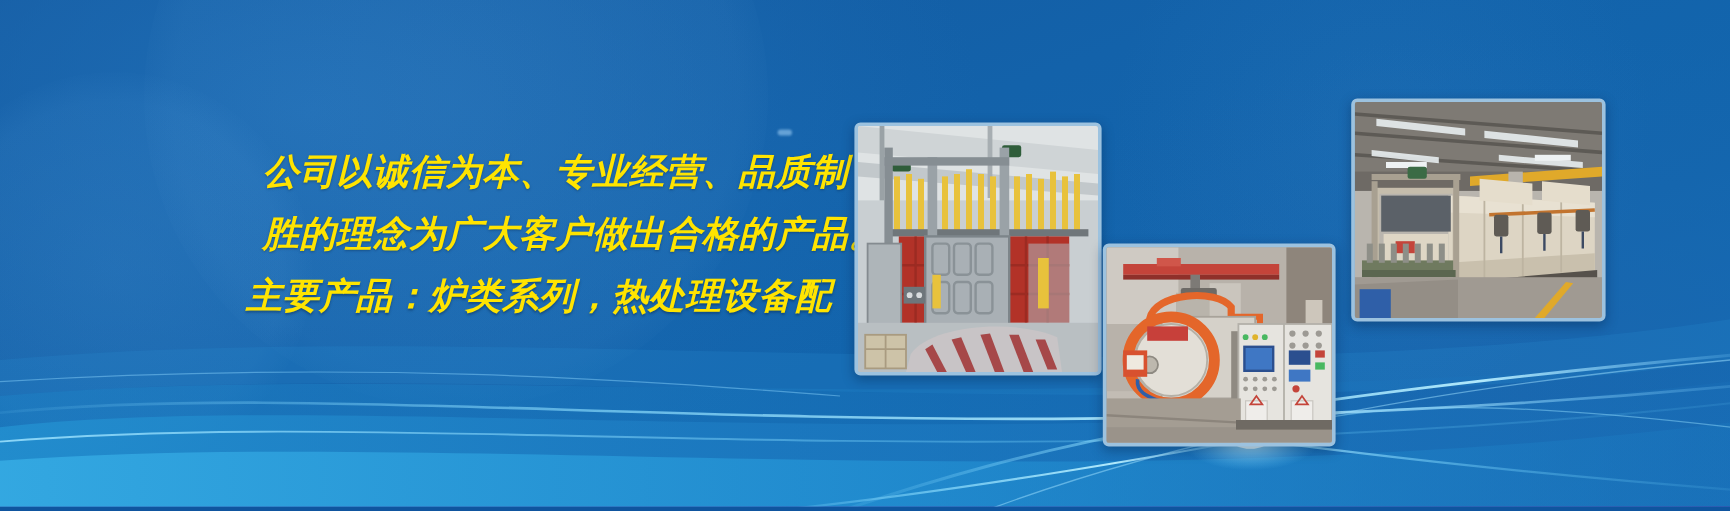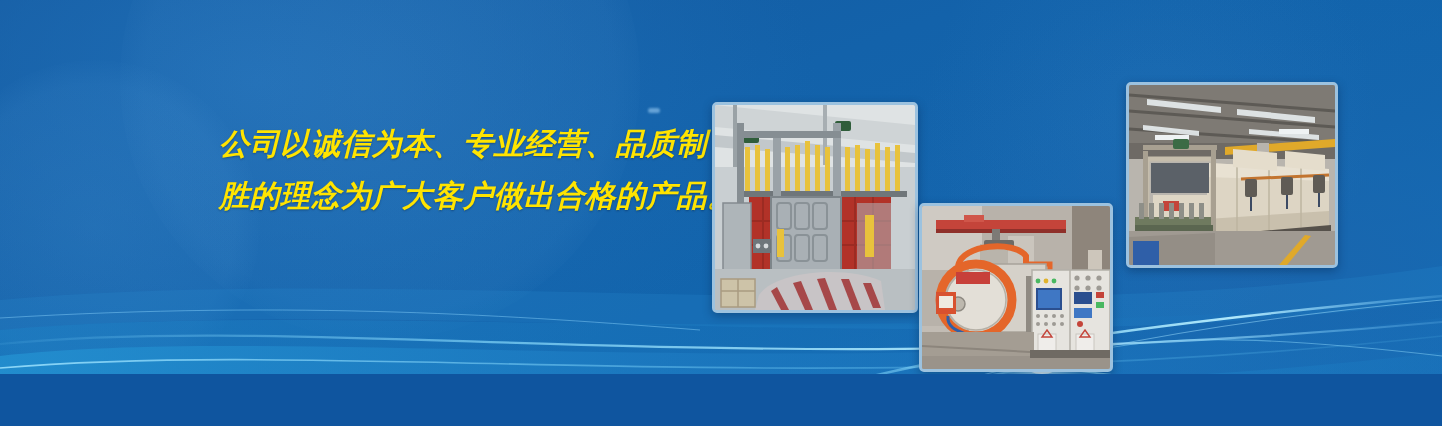--- a/index.html
+++ b/index.html
@@ -4,21 +4,21 @@
 <style>
   * { box-sizing: border-box; margin: 0; padding: 0; }
   html, body {
     width: 1442px; height: 426px;
     overflow: hidden;
     background: #0f559f;
     font-family: "Liberation Sans", sans-serif;
   }
   #banner {
     position: relative;
-    width: 1442px; height: 374px;
+    width: 1442px; height: 422px;
     overflow: hidden;
     background: #a21caf;
   }
   
   .bg-base {
     position: absolute; inset: 0;
     background:
       radial-gradient(ellipse 900px 520px at 18% 22%, #1e6cb4 0%, rgba(30,108,180,0) 62%),
       radial-gradient(ellipse 780px 460px at 88% 78%, #1a66ae 0%, rgba(26,102,174,0) 66%),
       linear-gradient(160deg, #14599f 0%, #1362aa 40%, #1266ae 70%, #1272bd 100%);
@@ -145,20 +145,21 @@
       <ellipse cx="1042" cy="366" rx="58" ry="26" fill="url(#spot)"></ellipse>
       <ellipse cx="1042" cy="366" rx="16" ry="8" fill="#e9fbff" opacity=".85"></ellipse>
     </svg>
   </div>
 
   <div class="speck"></div>
 
   <div class="headline">
     <span class="ln indent">公司以诚信为本、专业经营、品质制</span>
     <span class="ln indent">胜的理念为广大客户做出合格的产品。</span>
+    <span class="ln">主要产品：炉类系列，热处理设备配</span>
   </div>
 
   <div class="photo" id="photo-furnace-row">
     <div class="inner">
       <svg viewBox="0 0 200 205" preserveAspectRatio="none">
         <rect width="200" height="205" fill="#c9cfd2"></rect>
 
         <rect x="0" y="0" width="200" height="62" fill="#dfe3e4"></rect>
         <path d="M0,0 L200,20 L200,40 L0,22 Z" fill="#cfd4d6"></path>
         <path d="M0,30 L200,48 L200,58 L0,42 Z" fill="#c2c8cb"></path>

